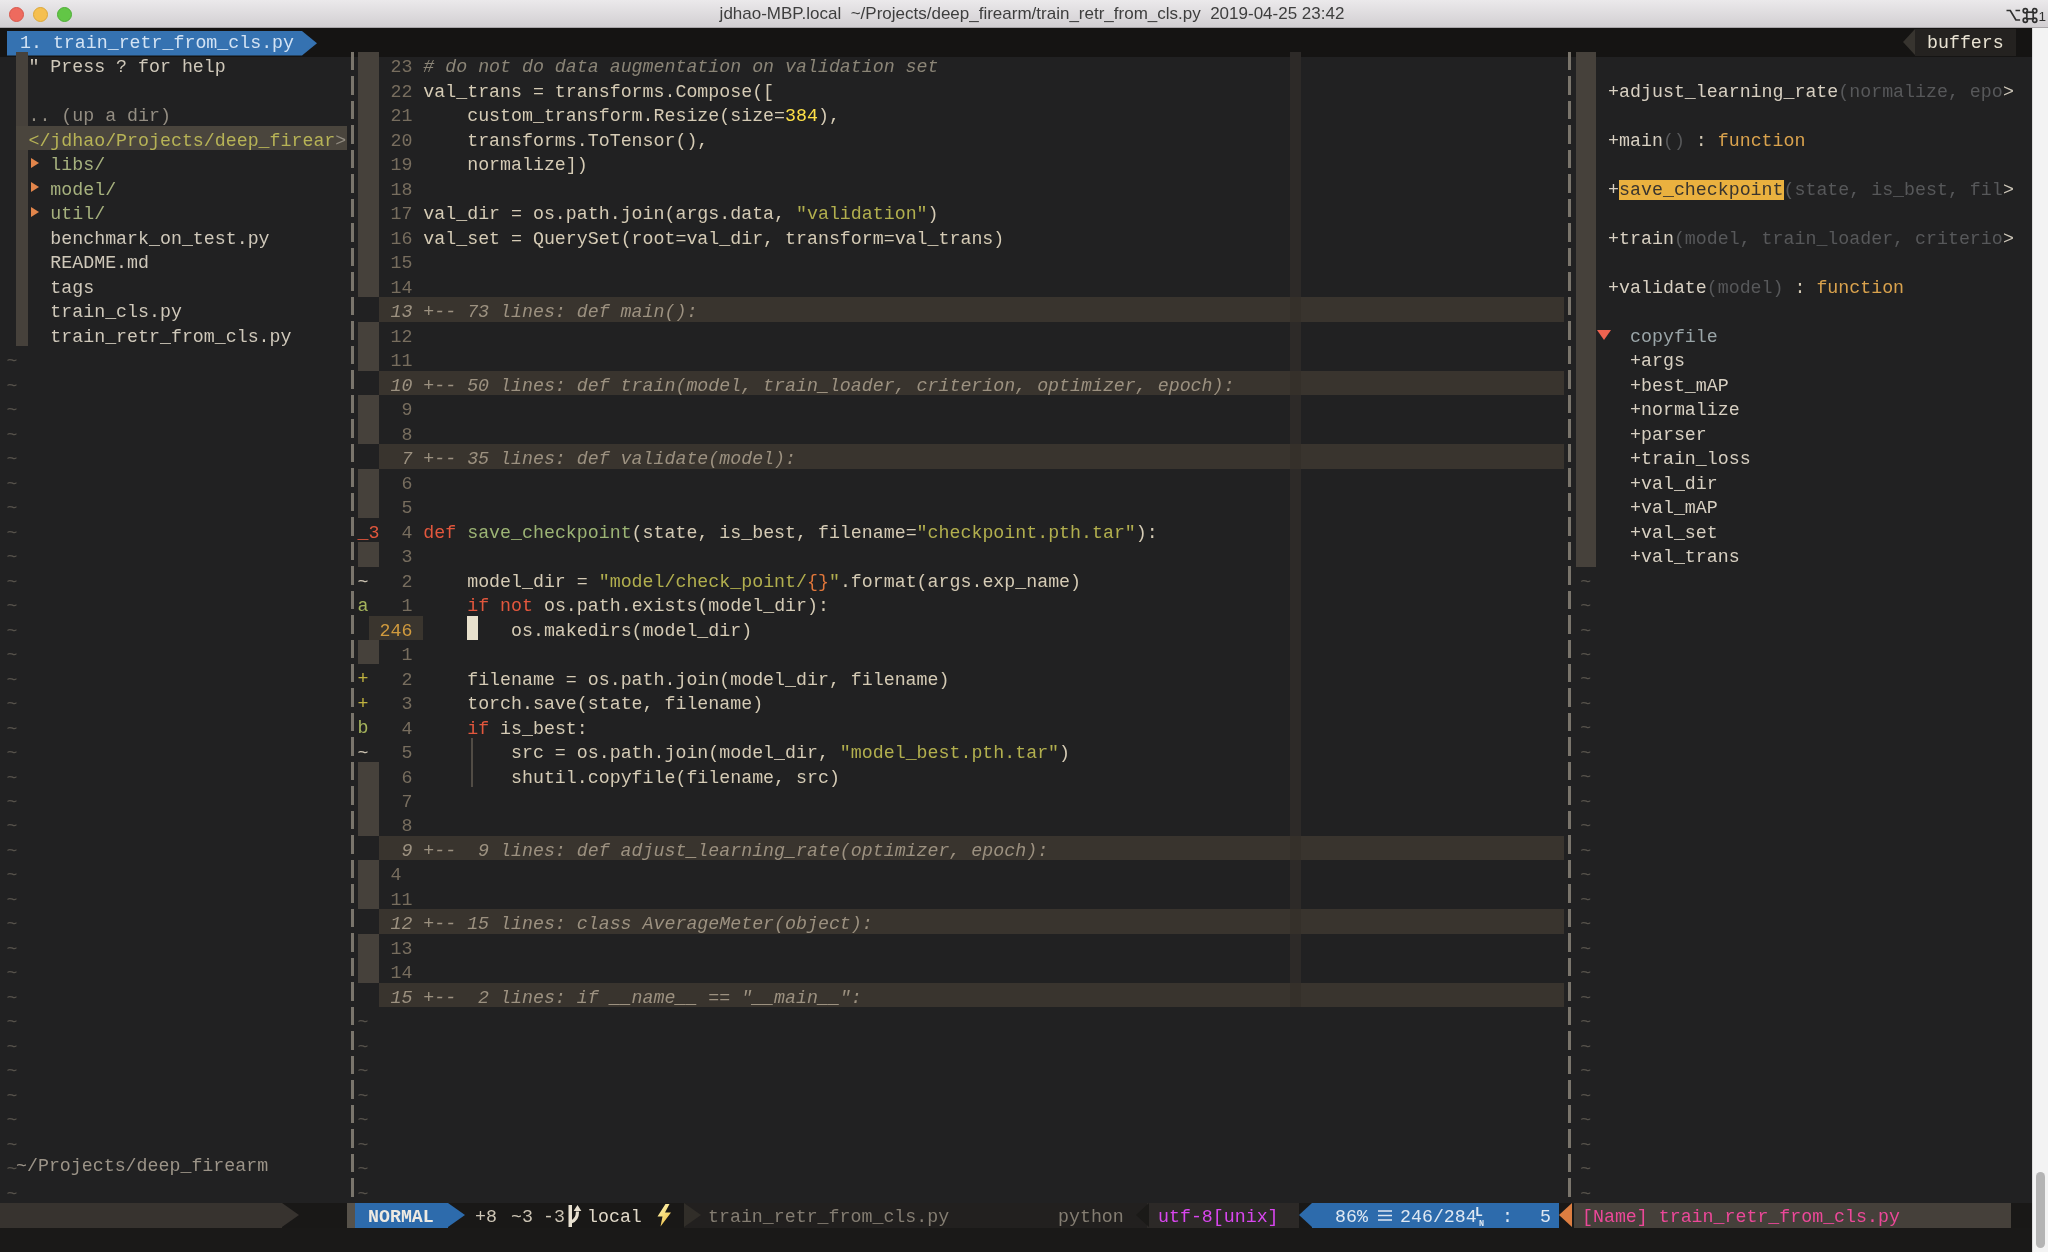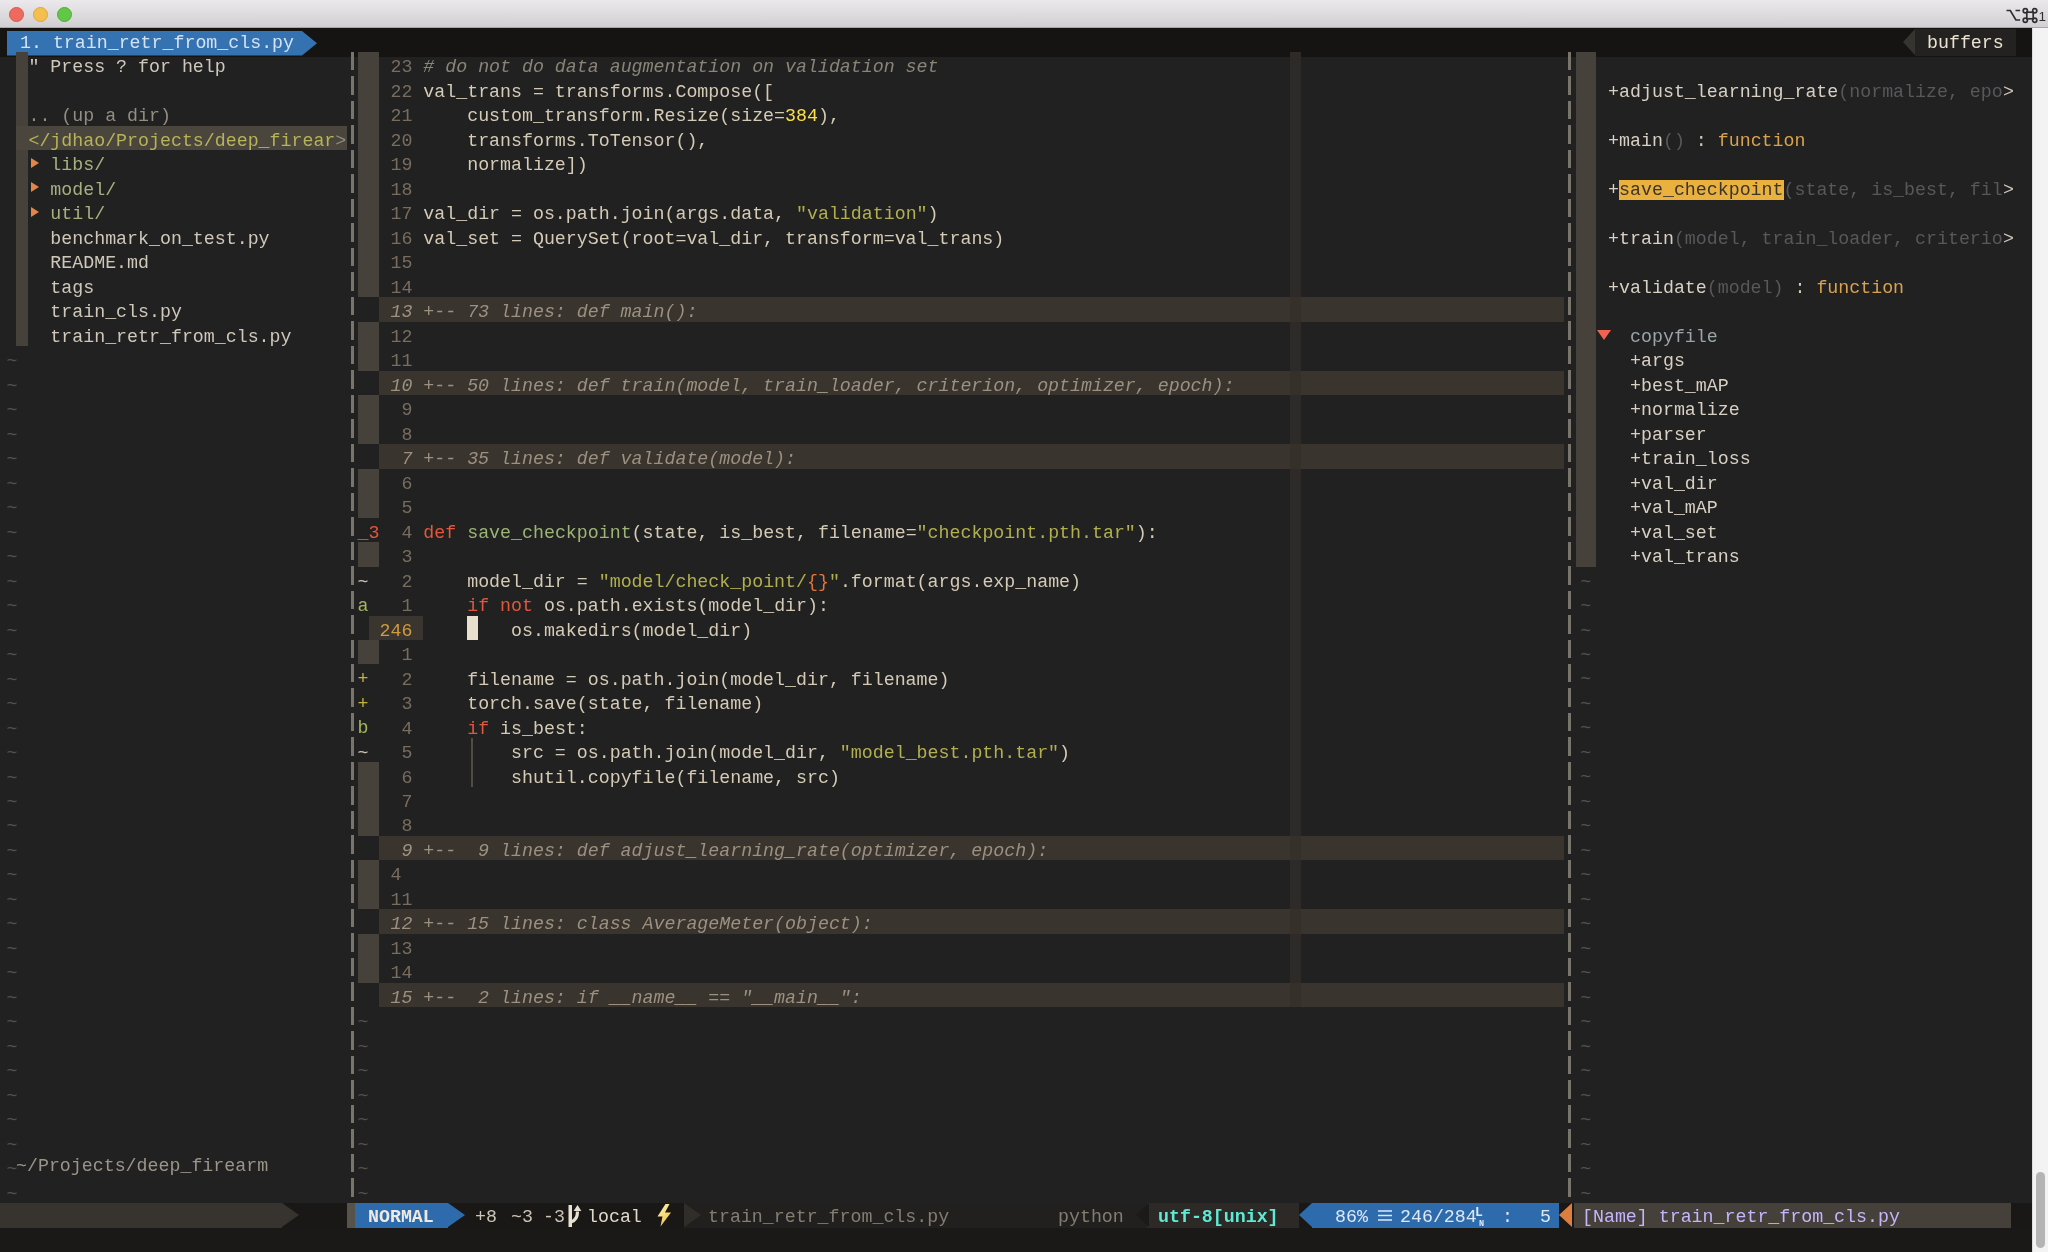--- a/index.html
+++ b/index.html
@@ -27,20 +27,21 @@
 .thl{background:#eab13f;color:#3a352e}
 .hdr{color:#9aa5a8}
 .curnr{color:#d09a3e}
 </style></head>
 <body>
 <div id="scr">
 <div class="abs" style="left:0;top:0;width:2048px;height:28px;background:linear-gradient(#ebe9eb,#d2cfd2);border-bottom:1px solid #a9a6a9"></div>
 <div class="abs" style="left:9.0px;top:6.5px;width:15px;height:15px;border-radius:50%;background:#ee6a5e;border:0.5px solid #d9574b"></div>
 <div class="abs" style="left:33.0px;top:6.5px;width:15px;height:15px;border-radius:50%;background:#f5bf4f;border:0.5px solid #dca738"></div>
 <div class="abs" style="left:57.0px;top:6.5px;width:15px;height:15px;border-radius:50%;background:#62c646;border:0.5px solid #4fae37"></div>
+<div class="abs" style="left:712px;top:0;width:640px;height:27px;font-family:'Liberation Sans',sans-serif;font-size:17px;line-height:27px;color:#3e3e3e;text-align:center;white-space:pre">jdhao-MBP.local  ~/Projects/deep_firearm/train_retr_from_cls.py  2019-04-25 23:42</div>
 <svg class="abs" style="left:2006px;top:7px" width="40" height="17" viewBox="0 0 40 17">
 <g stroke="#2f2f2f" stroke-width="1.7" fill="none">
 <path d="M0.5 3.5 h3.8 l5.6 9.5 h4.2 M9.5 3.5 h4.6"></path>
 <rect x="20.8" y="5.2" width="6.4" height="6.6"></rect>
 <circle cx="19.3" cy="3.7" r="2.1"></circle>
         <circle cx="28.7" cy="3.7" r="2.1"></circle>
 <circle cx="19.3" cy="13.3" r="2.1"></circle>
         <circle cx="28.7" cy="13.3" r="2.1"></circle>
 </g>
 <text x="32.5" y="13.5" font-family="Liberation Sans" font-size="13.5" fill="#2f2f2f">1</text>
@@ -268,31 +269,31 @@
         </linearGradient>
       </defs>
 <path d="M9.5 0 L1.5 12.5 L6.5 12.5 L4.5 22.5 L15 8.5 L9 8.5 L13.5 0 Z" fill="url(#bolt)"></path>
     </svg>
 <div class="abs" style="left:684.00px;top:1203.04px;width:463.00px;height:24.48px;background:#22201f"></div>
 <div class="abs" style="left:684.00px;top:1203.04px;width:0;height:0;border-top:12.24px solid transparent;border-bottom:12.24px solid transparent;border-left:17px solid #312e29"></div>
 <pre style="left:708.00px;top:1205.24px;color:#847d72;font-weight:normal">train_retr_from_cls.py</pre>
 <pre style="left:1058.00px;top:1205.24px;color:#847d72;font-weight:normal">python</pre>
 <div class="abs" style="left:1147.00px;top:1203.04px;width:152.00px;height:24.48px;background:#2c2927"></div>
 <div class="abs" style="left:1136.00px;top:1203.04px;width:0;height:0;border-top:12.24px solid transparent;border-bottom:12.24px solid transparent;border-right:13px solid #1b1a18"></div>
-<pre style="left:1158.00px;top:1205.24px;color:#5eead4;font-weight:bold">utf-8[unix]</pre>
+<pre style="left:1158.00px;top:1205.24px;color:#d946ef;font-weight:normal">utf-8[unix]</pre>
 <div class="abs" style="left:1299.00px;top:1203.04px;width:0;height:0;border-top:12.24px solid transparent;border-bottom:12.24px solid transparent;border-right:13px solid #2d6bac"></div>
 <div class="abs" style="left:1312.00px;top:1203.04px;width:247.00px;height:24.48px;background:#2d6bac"></div>
 <pre style="left:1335.00px;top:1205.24px;color:#dfe8f2;font-weight:normal">86%</pre>
 <svg class="abs" style="left:1377px;top:1209px" width="16" height="13" viewBox="0 0 16 13">
 <g stroke="#dfe8f2" stroke-width="1.7">
         <path d="M1 2 H15 M1 6.5 H15 M1 11 H15"></path>
       </g>
     </svg>
 <pre style="left:1400.00px;top:1205.24px;color:#dfe8f2;font-weight:normal">246/284</pre>
 <div class="abs" style="left:1475px;top:1208px;color:#dfe8f2;font-family:'Liberation Mono',monospace;font-size:13px;line-height:9.5px;font-weight:bold">L<br><span style="font-size:8.5px;margin-left:4px">N</span></div>
 <pre style="left:1502.00px;top:1205.24px;color:#dfe8f2;font-weight:normal">:</pre>
 <pre style="left:1540.00px;top:1205.24px;color:#dfe8f2;font-weight:normal">5</pre>
 <div class="abs" style="left:1559.00px;top:1203.04px;width:0;height:0;border-top:12.24px solid transparent;border-bottom:12.24px solid transparent;border-right:13px solid #dd7e41"></div>
 <div class="abs" style="left:1574.00px;top:1203.04px;width:437.00px;height:24.48px;background:#45403a"></div>
-<pre style="left:1582.00px;top:1205.24px;color:#c4b5fd;font-weight:normal">[Name] train_retr_from_cls.py</pre>
+<pre style="left:1582.00px;top:1205.24px;color:#ec4899;font-weight:normal">[Name] train_retr_from_cls.py</pre>
 <div class="abs" style="left:0;top:1227.52px;width:2048px;height:24.48px;background:#1a1918"></div>
 <div class="abs" style="left:2032px;top:28px;width:16px;height:1224px;background:#f3f3f3;border-left:1px solid #dcdcdc"></div>
 <div class="abs" style="left:2035.5px;top:1172px;width:9px;height:76px;border-radius:5px;background:#b4b4b4"></div>
 </div>
 </body></html>

